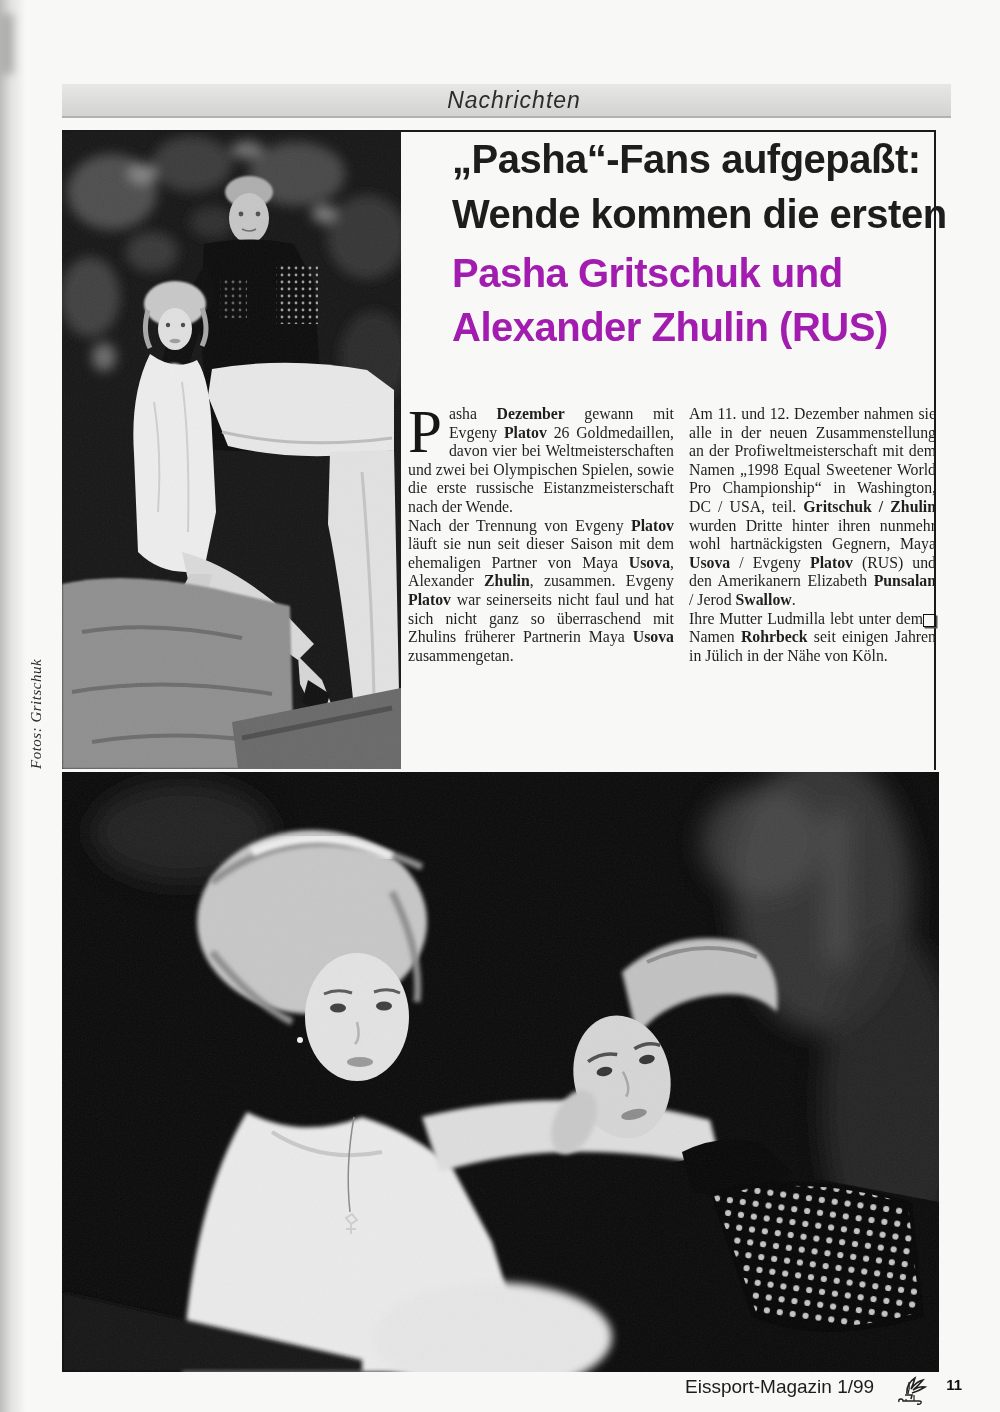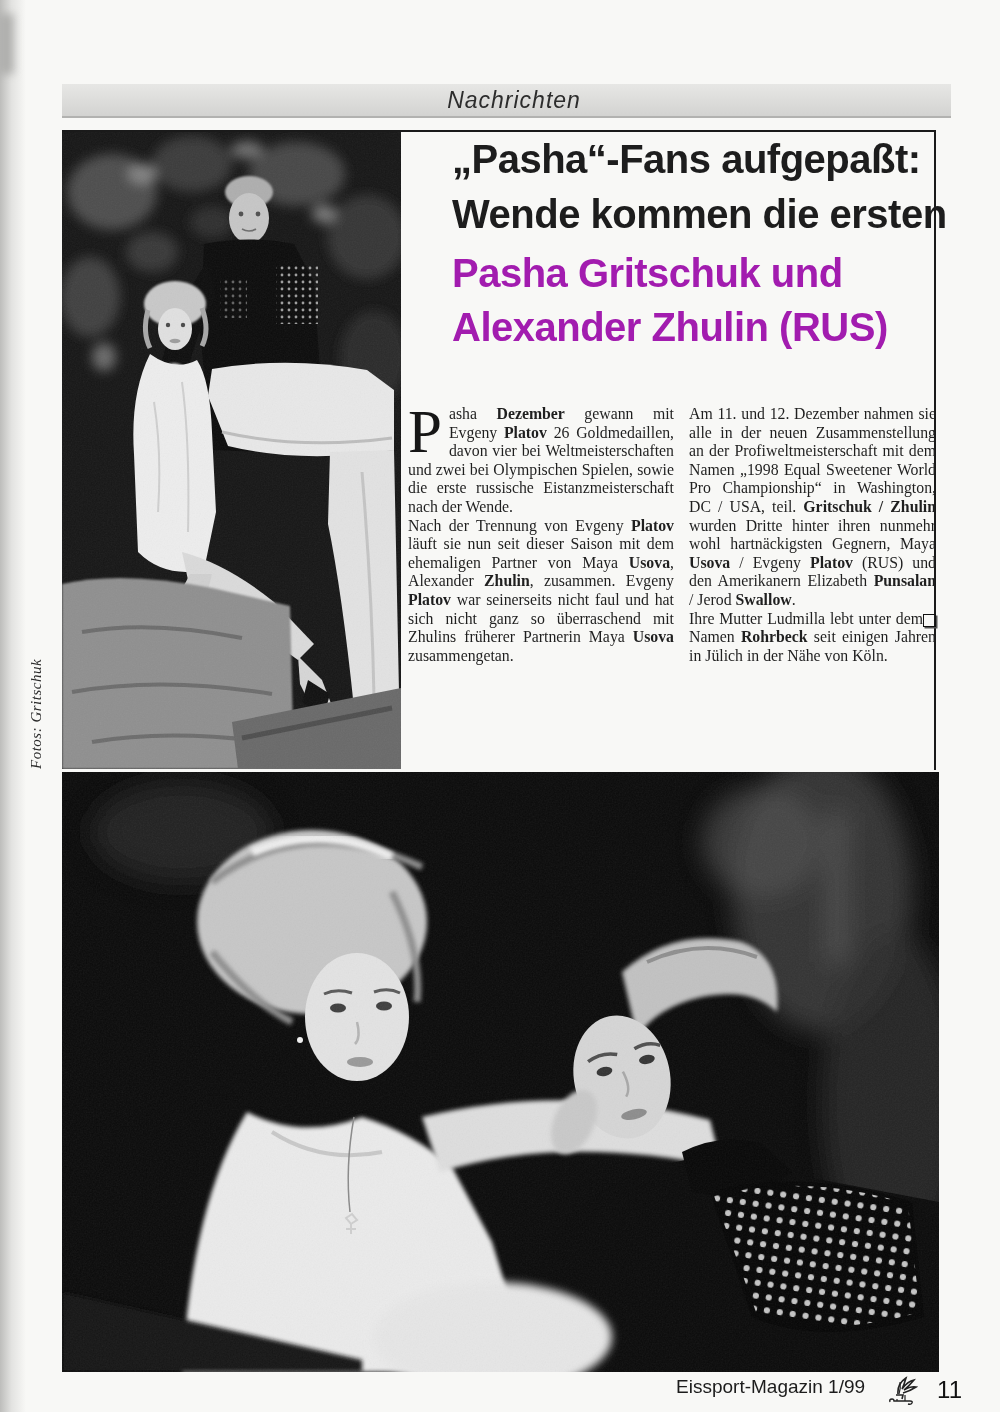--- a/index.html
+++ b/index.html
@@ -39,21 +39,21 @@
   .b{font-weight:bold;}
   .endmark{float:right;width:11px;height:11px;border:1.8px solid #111;margin-top:4px;
     box-shadow:1.5px 1.5px 0 #555;}
   
   .bphoto{position:absolute;left:62px;top:772px;width:877px;height:600px;background:#0b0b0b;}
   .bphoto svg{display:block;width:100%;height:100%;}
   
   .footer{position:absolute;right:38px;top:1376px;display:flex;align-items:flex-start;gap:19px;}
   .footer .mag{font-size:19px;color:#1c1c1c;}
   .footer .logo svg{display:block;}
-  .footer .pnum{font-size:24px;font-weight:400;color:#111;}
+  .footer .pnum{font-size:15px;font-weight:700;color:#111;}
 </style>
 </head>
 <body>
 
 <div class="page">
   <div class="scan-left"></div>
   <div class="scan-corner"></div>
 
   <header class="bar">
     <span>Nachrichten</span>

